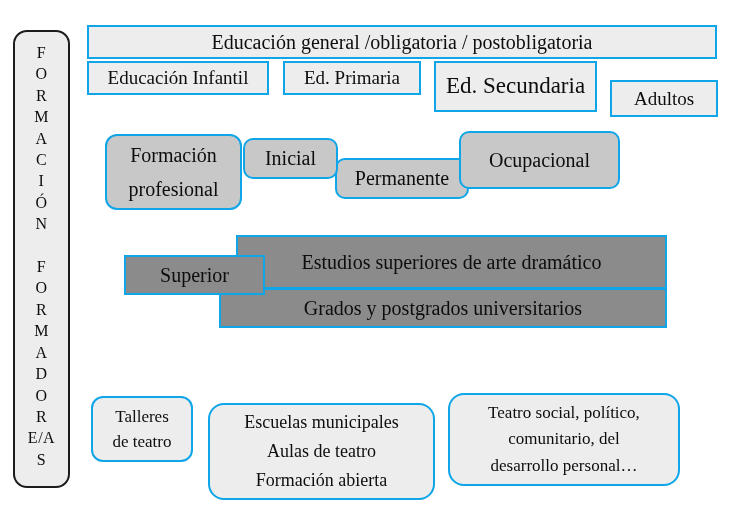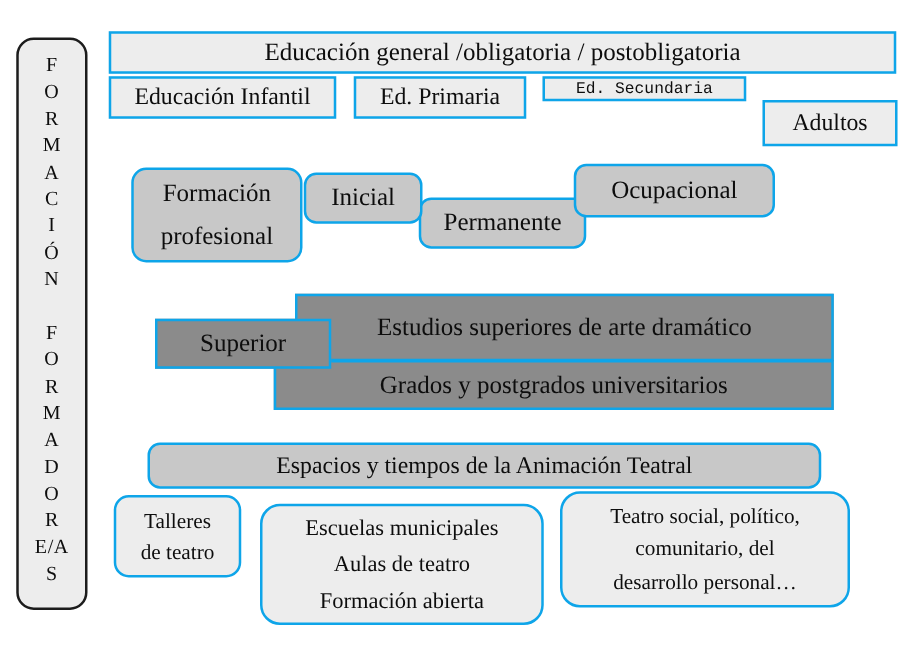--- a/index.html
+++ b/index.html
@@ -50,34 +50,33 @@
 D
 O
 R
 E/A
 S</div>
 
   <div class="box light" style="left:87px;top:25px;width:630px;height:34px;font-size:20px;z-index:1;">Educación general /obligatoria / postobligatoria</div>
 
   <div class="box light" style="left:87px;top:61px;width:182px;height:34px;font-size:19px;">Educación Infantil</div>
   <div class="box light" style="left:283px;top:61px;width:138px;height:34px;font-size:19px;">Ed. Primaria</div>
-  <div class="box light" style="left:434px;top:61px;width:163px;height:20px;font-size:13px;font-family:Liberation Mono, monospace;">Ed. Secundaria</div>
+  <div class="box light" style="left:434px;top:61px;width:163px;height:51px;font-size:23px;">Ed. Secundaria</div>
   <div class="box light" style="left:610px;top:80px;width:108px;height:37px;font-size:19px;">Adultos</div>
 
   <div class="box medium r12 ml" style="left:105px;top:134px;width:137px;height:76px;font-size:20px;line-height:1.7;z-index:4;">Formación
 profesional</div>
   <div class="box medium r10" style="left:243px;top:138px;width:95px;height:41px;font-size:20px;z-index:3;">Inicial</div>
   <div class="box medium r10" style="left:335px;top:158px;width:134px;height:41px;font-size:20px;z-index:1;">Permanente</div>
-  <div class="box medium r10" style="left:459px;top:131px;width:161px;height:43px;font-size:20px;z-index:2;">Ocupacional</div>
+  <div class="box medium r10" style="left:459px;top:131px;width:161px;height:58px;font-size:20px;z-index:2;">Ocupacional</div>
 
   <div class="box dark" style="left:236px;top:235px;width:431px;height:54px;font-size:20px;z-index:1;">Estudios superiores de arte dramático</div>
   <div class="box dark" style="left:219px;top:288px;width:448px;height:40px;font-size:20px;z-index:1;">Grados y postgrados universitarios</div>
   <div class="box dark" style="left:104px;top:255px;width:141px;height:40px;font-size:20px;z-index:2;margin-left:20px;">Superior</div>
 
-  <div class="box medium r10" style="left:118px;top:354px;width:539px;height:37px;font-size:19px;z-index:2;">Espacios y tiempos de la Animación Teatral</div>
   <div class="box light r12 ml" style="left:91px;top:396px;width:102px;height:66px;font-size:17px;line-height:1.5;z-index:1;border-radius:12px;">Talleres
 de teatro</div>
   <div class="box light r16 ml" style="left:208px;top:403px;width:227px;height:97px;font-size:18px;line-height:1.6;z-index:1;">Escuelas municipales
 Aulas de teatro
 Formación abierta</div>
   <div class="box light r16 ml" style="left:448px;top:393px;width:232px;height:93px;font-size:17px;line-height:1.55;z-index:1;">Teatro social, político,
 comunitario, del
 desarrollo personal…</div>
 
 </div>

